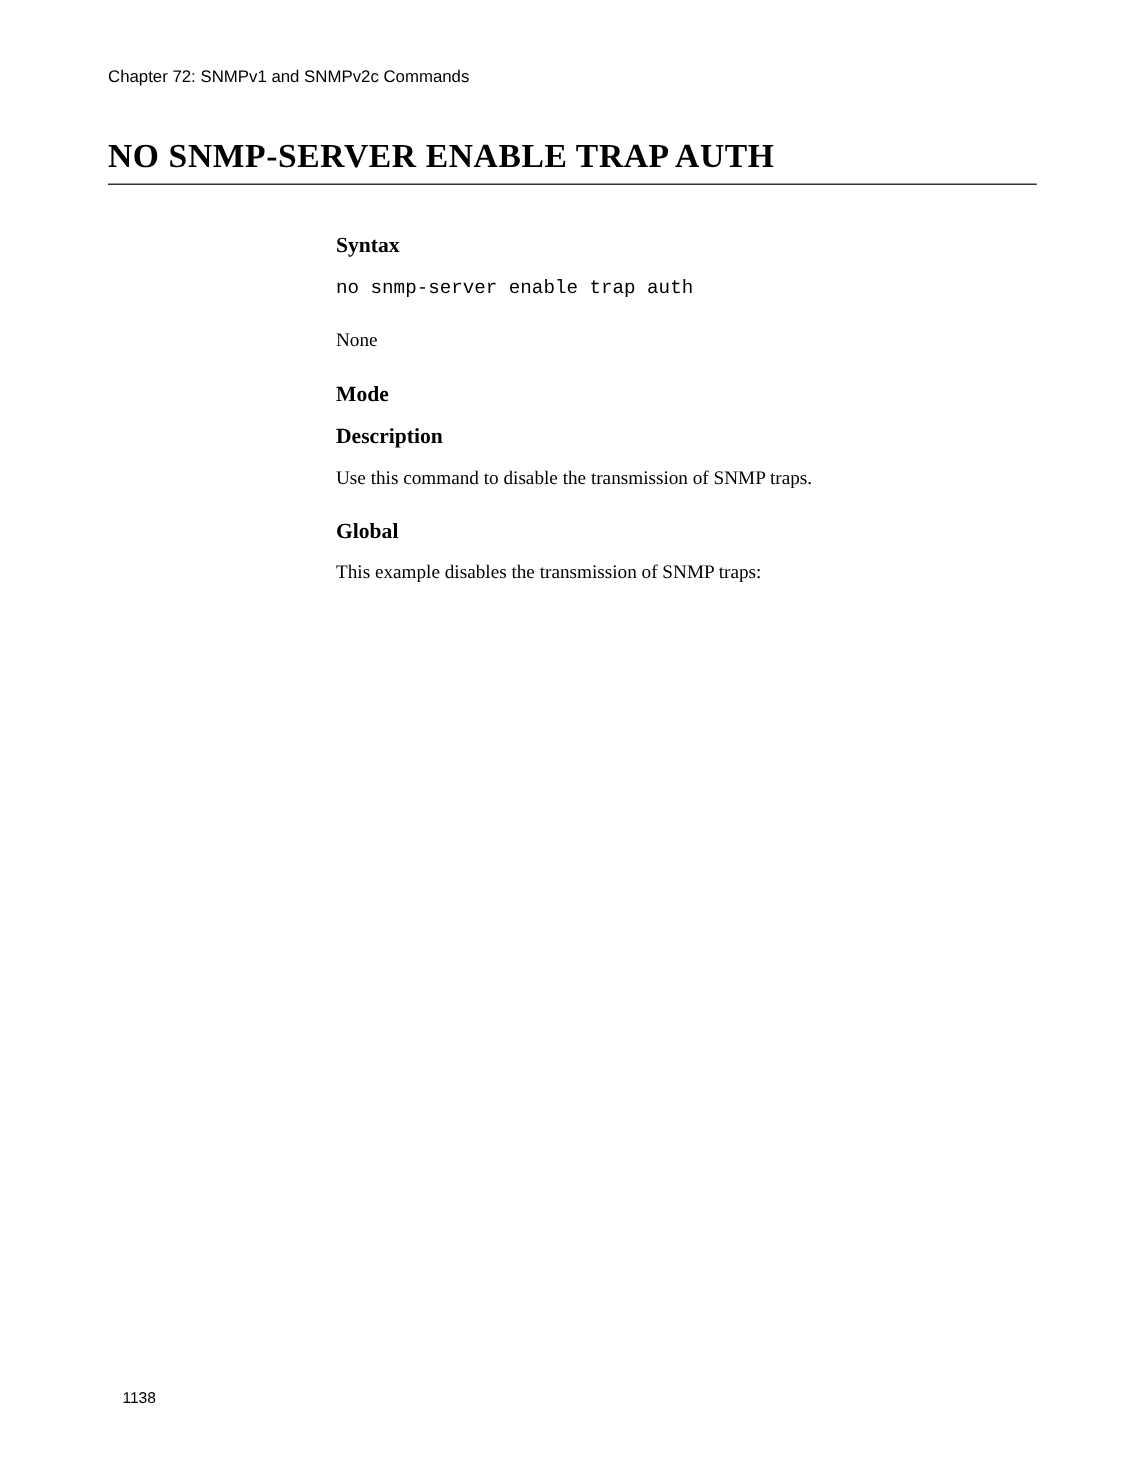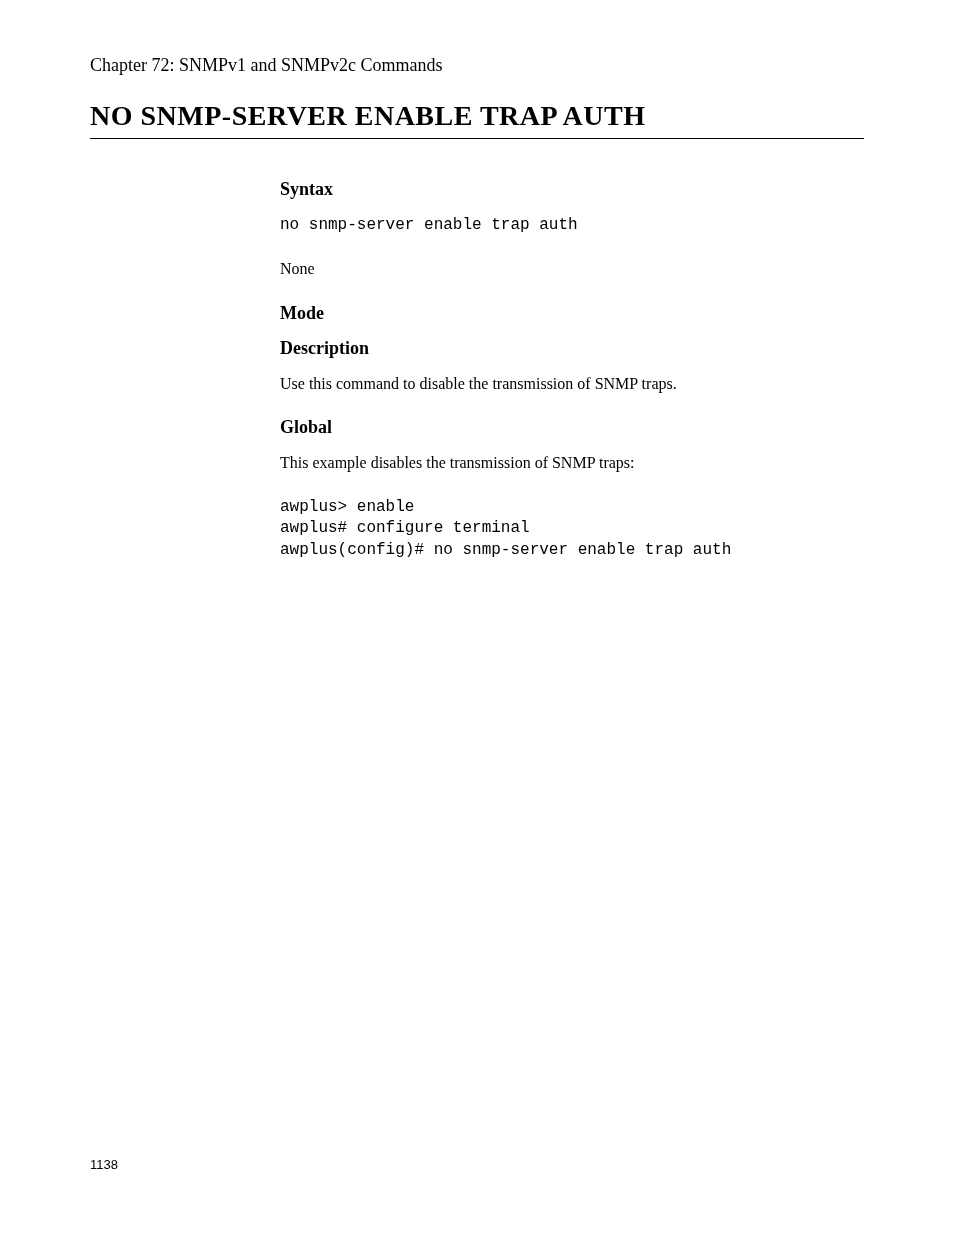--- a/index.html
+++ b/index.html
@@ -12,23 +12,23 @@
       height: 1235px;
       background: #ffffff;
       font-family: Arial, Helvetica, sans-serif;
       color: #000000;
       position: relative;
     }
     .page-container {
       padding: 55px 90px 40px 90px;
     }
     .chapter-header {
-      font-size: 18px;
-      font-family: Liberation Serif, serif;
-      margin-bottom: 24px;
+      font-size: 14px;
+      font-family: Liberation Sans, sans-serif;
+      margin-bottom: 44px;
     }
     .main-title {
       font-family: "Times New Roman", Times, serif;
       font-size: 28px;
       font-weight: bold;
       letter-spacing: 0.5px;
       padding-bottom: 6px;
       border-bottom: 1.5px solid #000000;
       margin-bottom: 40px;
     }
@@ -56,21 +56,21 @@
     }
     .example-code {
       font-family: "Courier New", Courier, monospace;
       font-size: 16px;
       white-space: pre;
       line-height: 1.35;
     }
     .page-number {
       position: absolute;
       bottom: 63px;
-      left: 90px;
+      left: 102px;
       font-size: 13px;
       font-family: Arial, Helvetica, sans-serif;
     }
   </style>
 </head>
 <body>
 
 <div class="page-container">
   <div class="chapter-header">Chapter 72: SNMPv1 and SNMPv2c Commands</div>
 
@@ -84,20 +84,17 @@
     <div class="body-text">None</div>
 
     <div class="section-heading">Mode</div>
 
     <div class="section-heading">Description</div>
     <div class="body-text">Use this command to disable the transmission of SNMP traps.</div>
 
 
     <div class="section-heading">Global</div>
     <div class="body-text">This example disables the transmission of SNMP traps:</div>
-    <div class="example-code">awplus&gt; enable
-awplus# configure terminal
-awplus(config)# no snmp-server enable trap auth</div>
 
   </div>
 </div>
 
 <div class="page-number">1138</div>
 
 </body></html>

